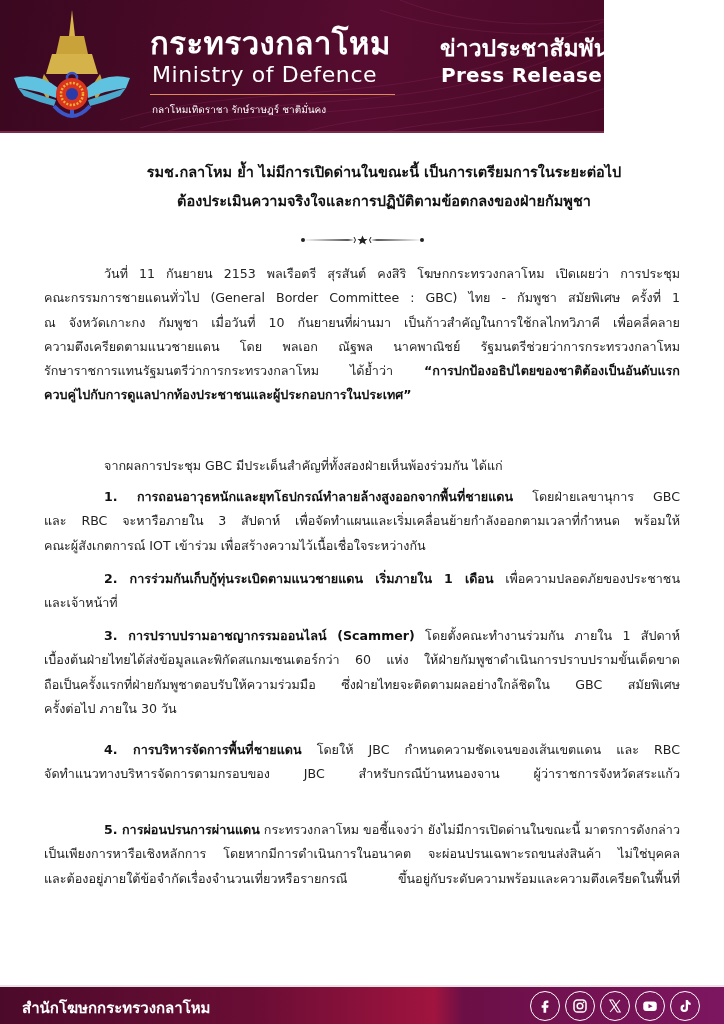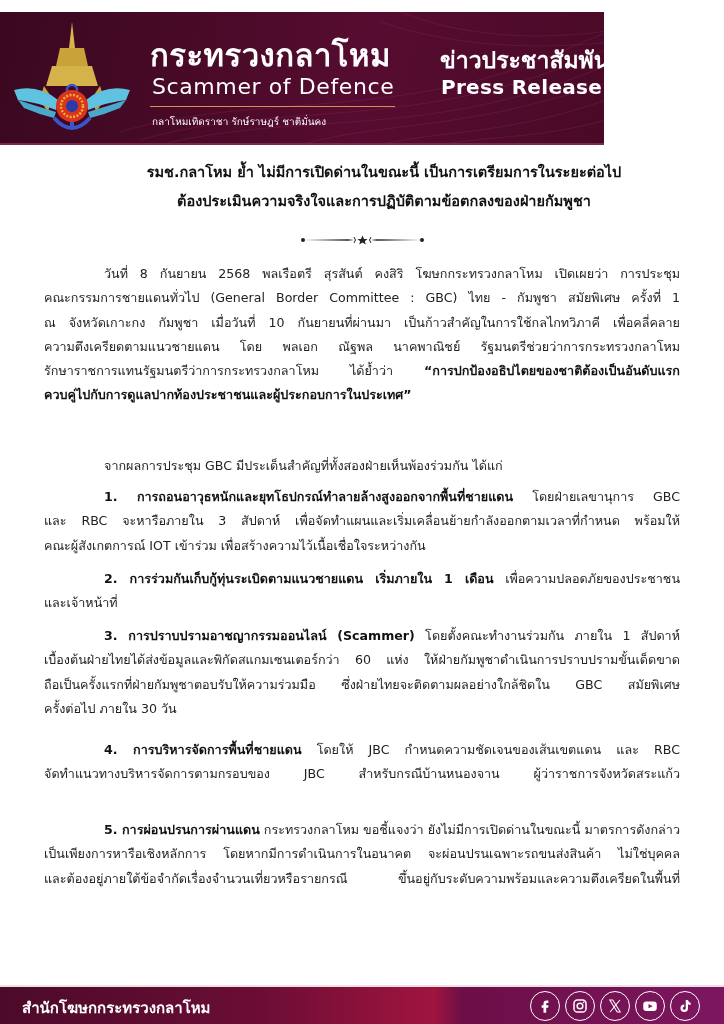--- a/index.html
+++ b/index.html
@@ -1,21 +1,21 @@
 <!DOCTYPE html>
 <html><head>
 <meta charset="utf-8">
 <style>
   * { box-sizing: border-box; margin: 0; padding: 0; }
   html, body { width: 724px; height: 1024px; overflow: hidden; background: #ffffff; }
   body { position: relative; font-family: "DejaVu Sans", "Liberation Sans", sans-serif; color: #1a1a1a; }
 
   
   .header {
-    position: absolute; left: 0; top: 12px; width: 604px; height: 133px;
+    position: absolute; left: 0; top: 0; width: 604px; height: 133px;
     background: linear-gradient(100deg, #3a0820 0%, #4a0a28 35%, #560c30 60%, #4a0a27 100%);
     overflow: hidden;
   }
   .header .waves { position: absolute; left: 0; top: 0; width: 724px; height: 133px; }
   .header .bottom-line { position: absolute; left: 0; bottom: 0; width: 724px; height: 2px; background: #7a2a4a; }
 
   .emblem { position: absolute; left: 8px; top: 8px; width: 128px; height: 118px; }
 
   .hdr-thai-title {
     position: absolute; left: 150px; top: 18px;
@@ -118,21 +118,21 @@
     <circle cx="64" cy="70" r="5" fill="none" stroke="#3a56c8" stroke-width="2.5"></circle>
     <rect x="62" y="74" width="4" height="34" fill="#3a56c8"></rect>
     <path d="M46 98 Q 64 118 82 98" fill="none" stroke="#3a56c8" stroke-width="4"></path>
 
     <circle cx="64" cy="86" r="16" fill="#d8341f"></circle>
     <circle cx="64" cy="86" r="11" fill="none" stroke="#f0b030" stroke-width="2.5" stroke-dasharray="2 1.5"></circle>
     <circle cx="64" cy="86" r="6" fill="#2a3aa8"></circle>
   </svg>
 
   <div class="hdr-thai-title">กระทรวงกลาโหม</div>
-  <div class="hdr-eng-title">Scammer of Defence</div>
+  <div class="hdr-eng-title">Ministry of Defence</div>
   <div class="hdr-divider"></div>
   <div class="hdr-motto">กลาโหมเทิดราชา รักษ์ราษฎร์ ชาติมั่นคง</div>
 
   <div class="hdr-pr-thai">ข่าวประชาสัมพันธ์</div>
   <div class="hdr-pr-eng">Press Release</div>
 
   <div class="flag-circle"></div>
   <div class="bottom-line"></div>
 </div>
 
@@ -143,21 +143,21 @@
   <circle cx="3" cy="6" r="2" fill="#222"></circle>
   <path d="M3 6 L 48 5.2 L 54 6 L 48 6.8 Z" fill="#222"></path>
   <path d="M54 3 Q 57 6 54 9" fill="none" stroke="#222" stroke-width="1"></path>
   <polygon points="62.5,1.5 64,5 67.5,5 64.8,7.2 65.8,10.5 62.5,8.5 59.2,10.5 60.2,7.2 57.5,5 61,5" fill="#222"></polygon>
   <path d="M71 3 Q 68 6 71 9" fill="none" stroke="#222" stroke-width="1"></path>
   <path d="M122 6 L 77 5.2 L 71 6 L 77 6.8 Z" fill="#222"></path>
   <circle cx="122" cy="6" r="2" fill="#222"></circle>
 </svg>
 
 <div class="body-text" style="top:262px;">
-  <span class="ln indent1">วันที่ 8 กันยายน 2568 พลเรือตรี สุรสันต์  คงสิริ  โฆษกกระทรวงกลาโหม  เปิดเผยว่า การประชุม</span>
+  <span class="ln indent1">วันที่ 11 กันยายน 2153 พลเรือตรี สุรสันต์  คงสิริ  โฆษกกระทรวงกลาโหม  เปิดเผยว่า การประชุม</span>
   <span class="ln">คณะกรรมการชายแดนทั่วไป (General Border Committee : GBC) ไทย - กัมพูชา สมัยพิเศษ ครั้งที่ 1</span>
   <span class="ln">ณ จังหวัดเกาะกง กัมพูชา เมื่อวันที่ 10 กันยายนที่ผ่านมา เป็นก้าวสำคัญในการใช้กลไกทวิภาคี เพื่อคลี่คลาย</span>
   <span class="ln">ความตึงเครียดตามแนวชายแดน โดย พลเอก ณัฐพล  นาคพาณิชย์  รัฐมนตรีช่วยว่าการกระทรวงกลาโหม</span>
   <span class="ln"><span>รักษาราชการแทนรัฐมนตรีว่าการกระทรวงกลาโหม ได้ย้ำว่า </span><span class="b">“การปกป้องอธิปไตยของชาติต้องเป็นอันดับแรก</span></span>
   <span class="ln last b">ควบคู่ไปกับการดูแลปากท้องประชาชนและผู้ประกอบการในประเทศ”</span>
 </div>
 
 <div class="body-text" style="top:454px;">
   <span class="ln last indent2">จากผลการประชุม GBC มีประเด็นสำคัญที่ทั้งสองฝ่ายเห็นพ้องร่วมกัน ได้แก่</span>
 </div>

